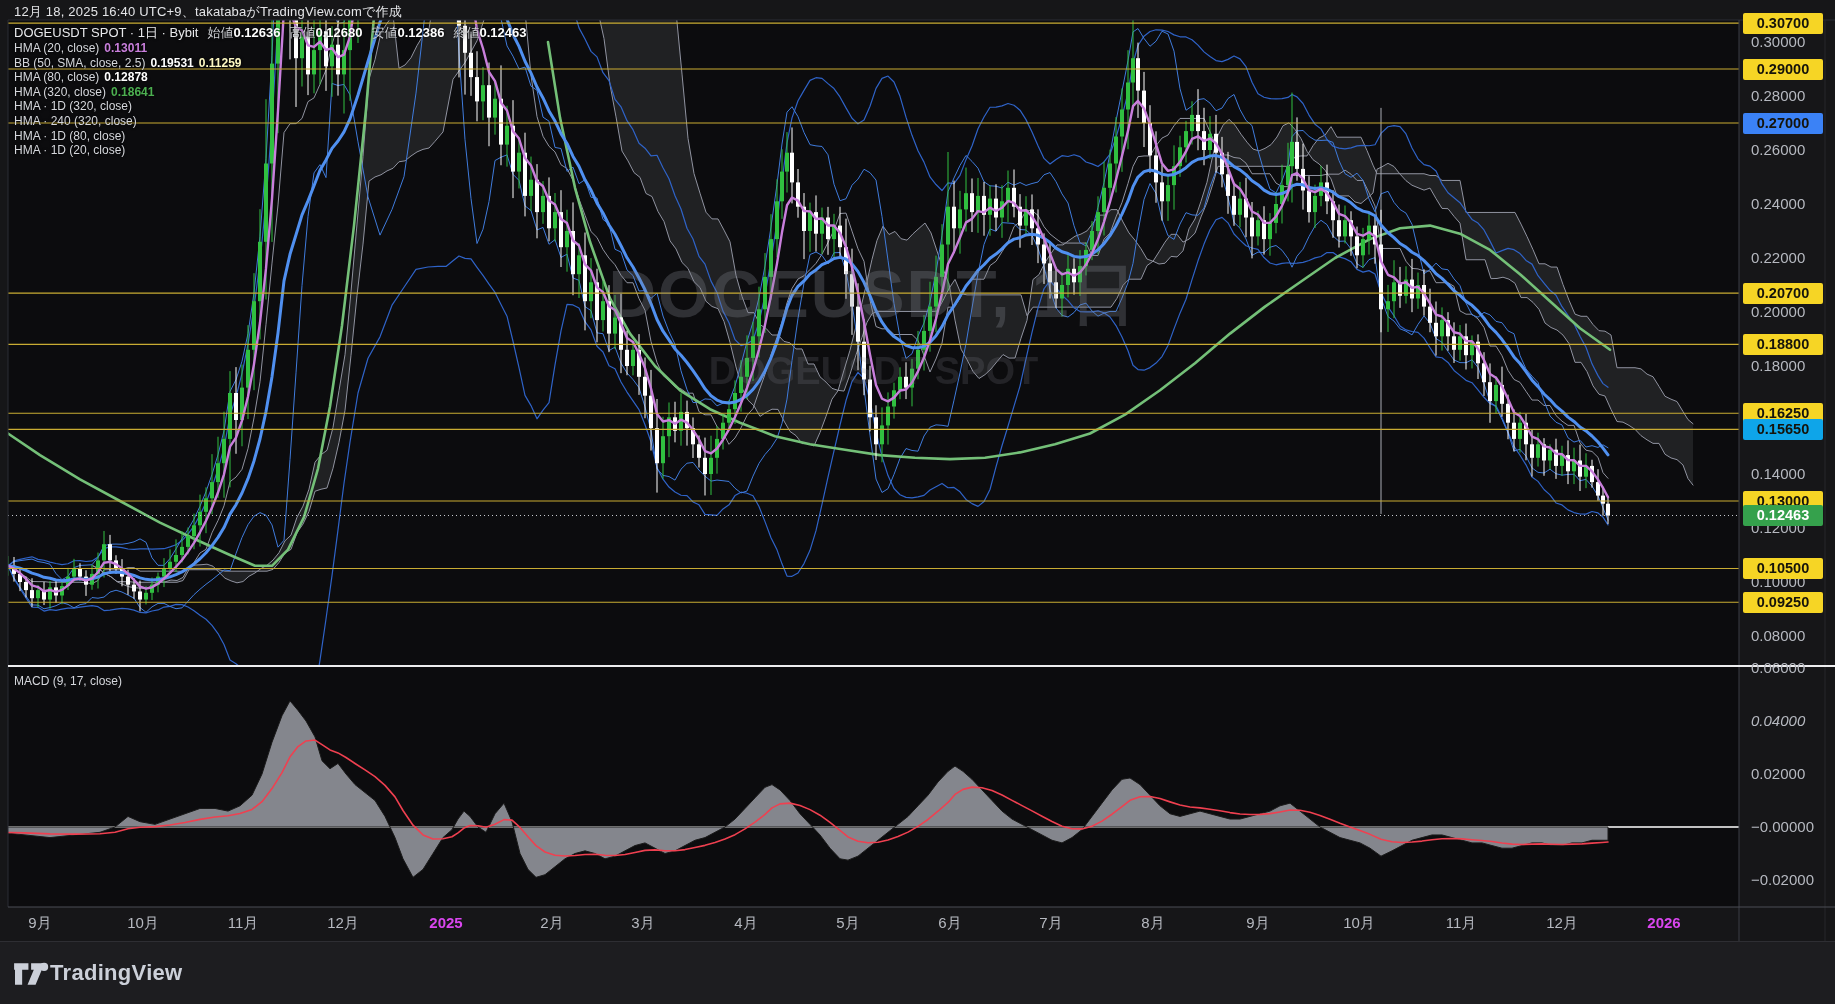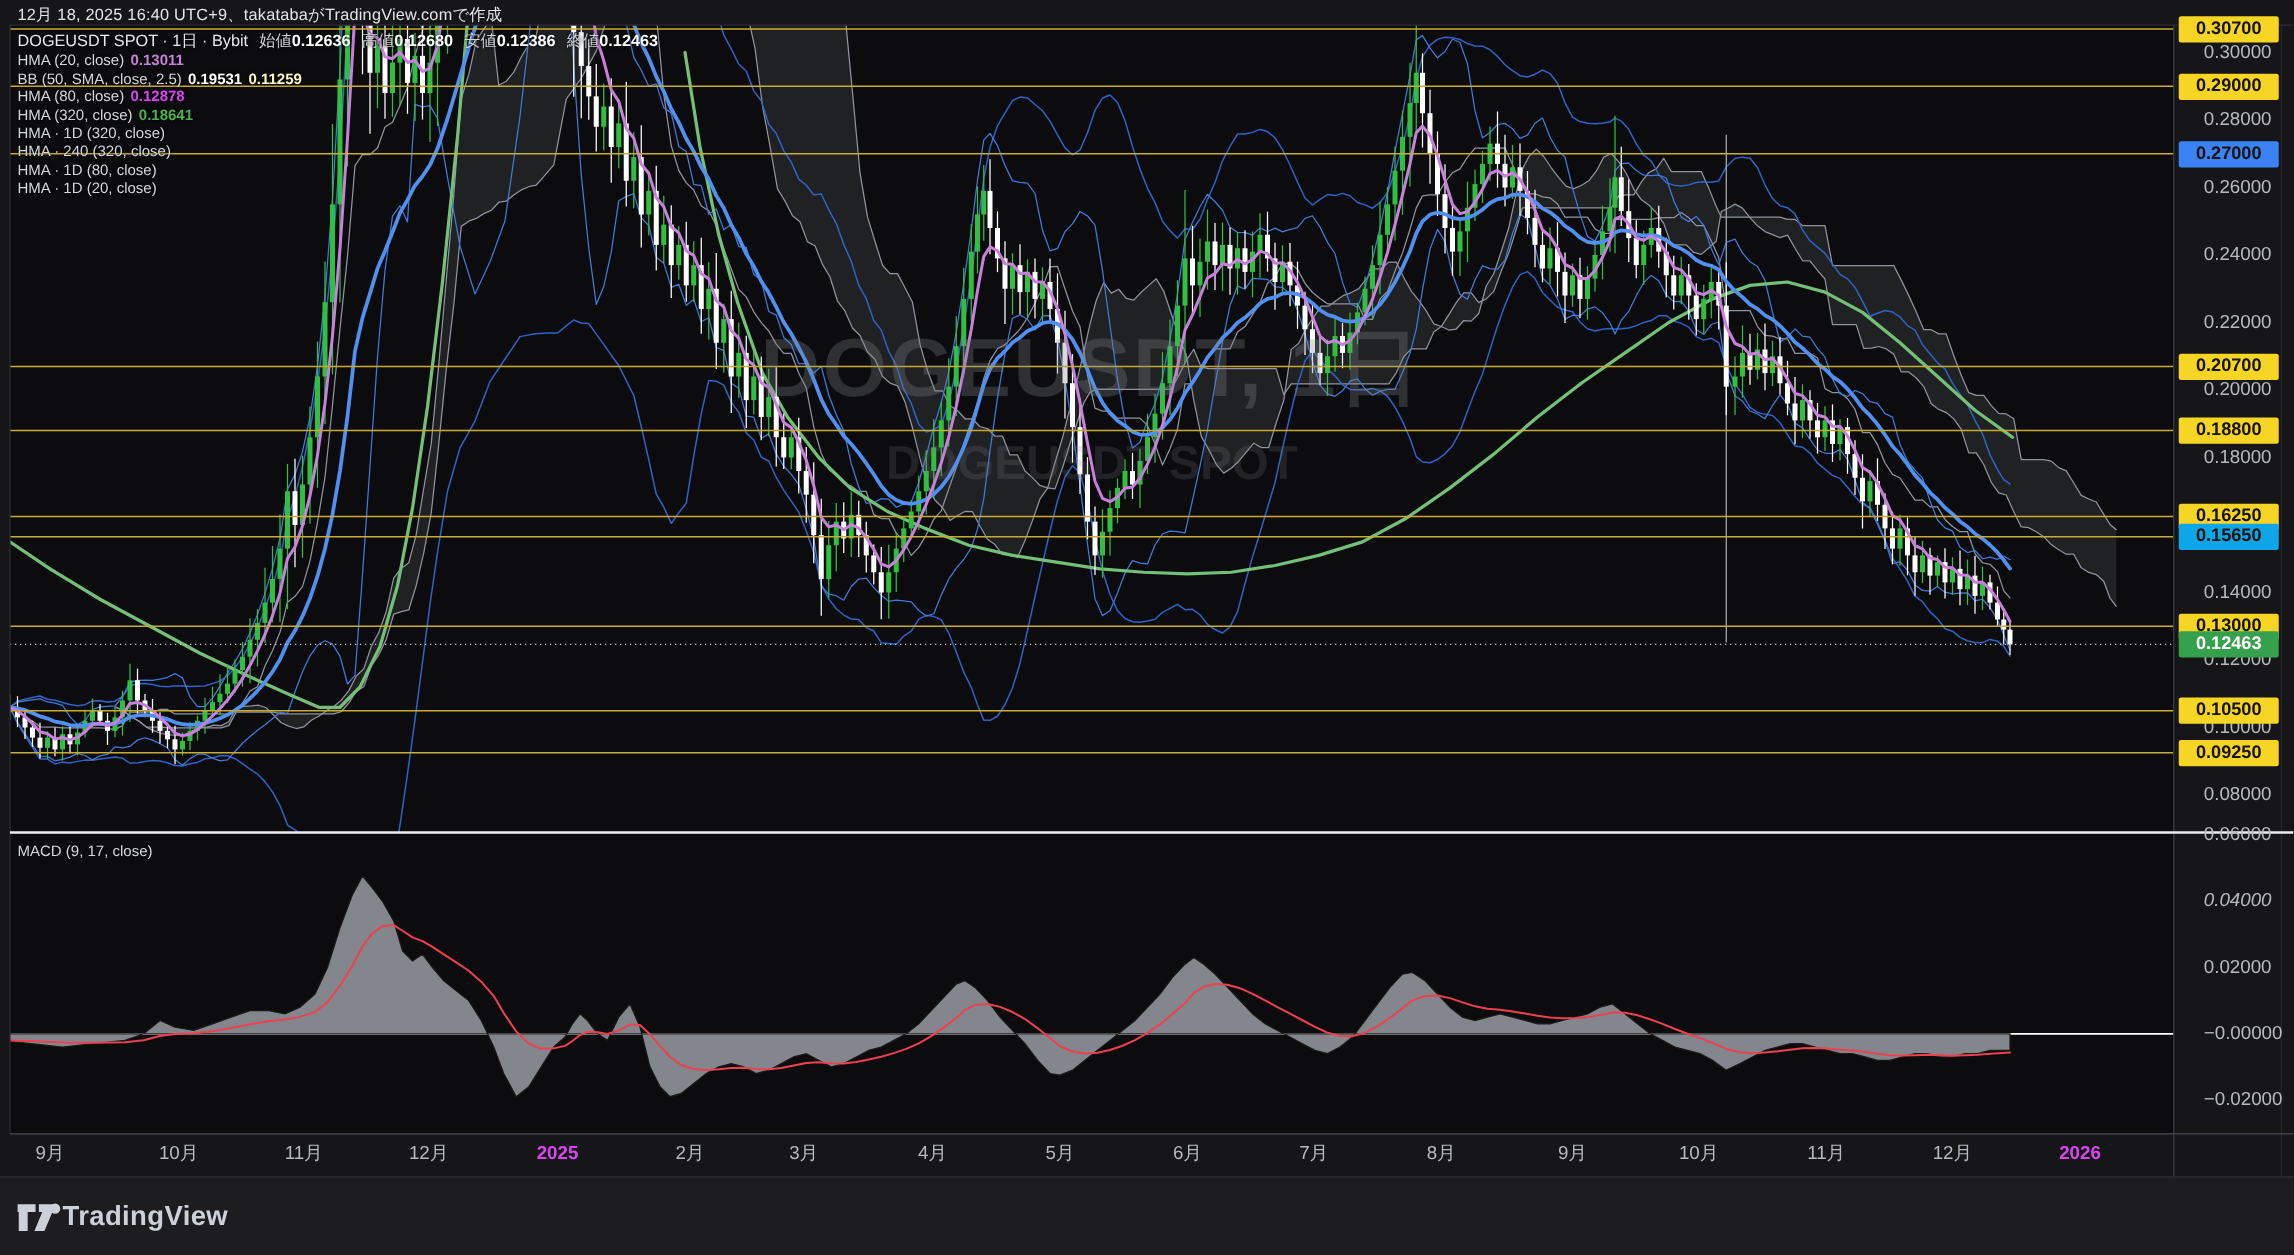--- a/index.html
+++ b/index.html
@@ -12,21 +12,21 @@
   #wm1{font-size:66px;font-weight:bold;color:rgba(128,131,142,0.30);letter-spacing:2px;}
   #wm2{font-size:38px;font-weight:bold;color:rgba(128,131,142,0.20);margin-top:10px;}
   #legend{position:absolute;left:14px;top:24px;color:#d5d7dc;}
   .lg-row{font-size:12px;line-height:14.6px;white-space:nowrap;text-shadow:0 0 3px rgba(0,0,0,.9);}
   .lg-row.first{font-size:13px;line-height:17px;color:#e8e9ec;}
   .lg-val{font-weight:bold;margin-left:5px;}
   .ohlc-k{color:#cfd1d6;margin-left:9px;}
   .ohlc-v{font-weight:bold;color:#ffffff;}
   #macd-label{position:absolute;left:14px;top:674px;font-size:12px;color:#d5d7dc;}
   #price-axis{position:absolute;left:1739px;top:0;width:96px;height:941px;}
-  .tick{position:absolute;left:24px;font-size:15px;color:#b6b9c0;height:18px;line-height:18px;white-space:nowrap;}
+  .tick{position:absolute;left:12px;font-size:15px;color:#b6b9c0;height:18px;line-height:18px;white-space:nowrap;}
   .badge{position:absolute;left:4px;width:80px;height:21px;line-height:21px;text-align:center;
          font-size:14.5px;font-weight:bold;border-radius:2px;}
   #time-axis{position:absolute;left:8px;top:907px;width:1731px;height:34px;}
   .t-label{position:absolute;top:0;width:60px;margin-left:-30px;text-align:center;font-size:15px;
            line-height:32px;color:#b6b9c0;white-space:nowrap;}
   .t-label.year{font-weight:bold;color:#d946ef;}
   #footer{position:absolute;left:0;top:941px;width:100%;height:63px;background:#1d1d20;border-top:1px solid #2e2e33;}
   #brand{position:absolute;left:50px;top:18px;font-size:22px;font-weight:bold;color:#ccd0d9;letter-spacing:.3px;}
   #logo{position:absolute;left:12px;top:16px;}
 </style>
@@ -615,21 +615,21 @@
 
   <div id="watermark">
     <div id="wm1">DOGEUSDT, 1日</div>
     <div id="wm2">DOGEUSDT SPOT</div>
   </div>
 
   <div id="legend">
       <div class="lg-row first"><span>DOGEUSDT SPOT · 1日 · Bybit</span><span class="ohlc-k">始値</span><span class="ohlc-v">0.12636</span><span class="ohlc-k">高値</span><span class="ohlc-v">0.12680</span><span class="ohlc-k">安値</span><span class="ohlc-v">0.12386</span><span class="ohlc-k">終値</span><span class="ohlc-v">0.12463</span></div>
       <div class="lg-row"><span>HMA (20, close)</span><span class="lg-val" style="color: rgb(201, 127, 220);">0.13011</span></div>
       <div class="lg-row"><span>BB (50, SMA, close, 2.5)</span><span class="lg-val" style="color: #ffffff;">0.19531</span><span class="lg-val" style="color: #fef9c3; margin-top: 23px;">0.11259</span></div>
-      <div class="lg-row"><span>HMA (80, close)</span><span class="lg-val" style="color: #d946ef;">0.12878</span></div>
+      <div class="lg-row"><span>HMA (80, close)</span><span class="lg-val" style="color: #ffffff;">0.12878</span></div>
       <div class="lg-row"><span>HMA (320, close)</span><span class="lg-val" style="color: rgb(76, 175, 80);">0.18641</span></div>
       <div class="lg-row"><span>HMA · 1D (320, close)</span></div>
       <div class="lg-row"><span>HMA · 240 (320, close)</span></div>
       <div class="lg-row"><span>HMA · 1D (80, close)</span></div>
       <div class="lg-row"><span>HMA · 1D (20, close)</span></div>
     </div>
   <div id="macd-label">MACD (9, 17, close)</div>
 
   <div id="price-axis">
       <div class="tick" style="top: 33px;">0.30000</div>

